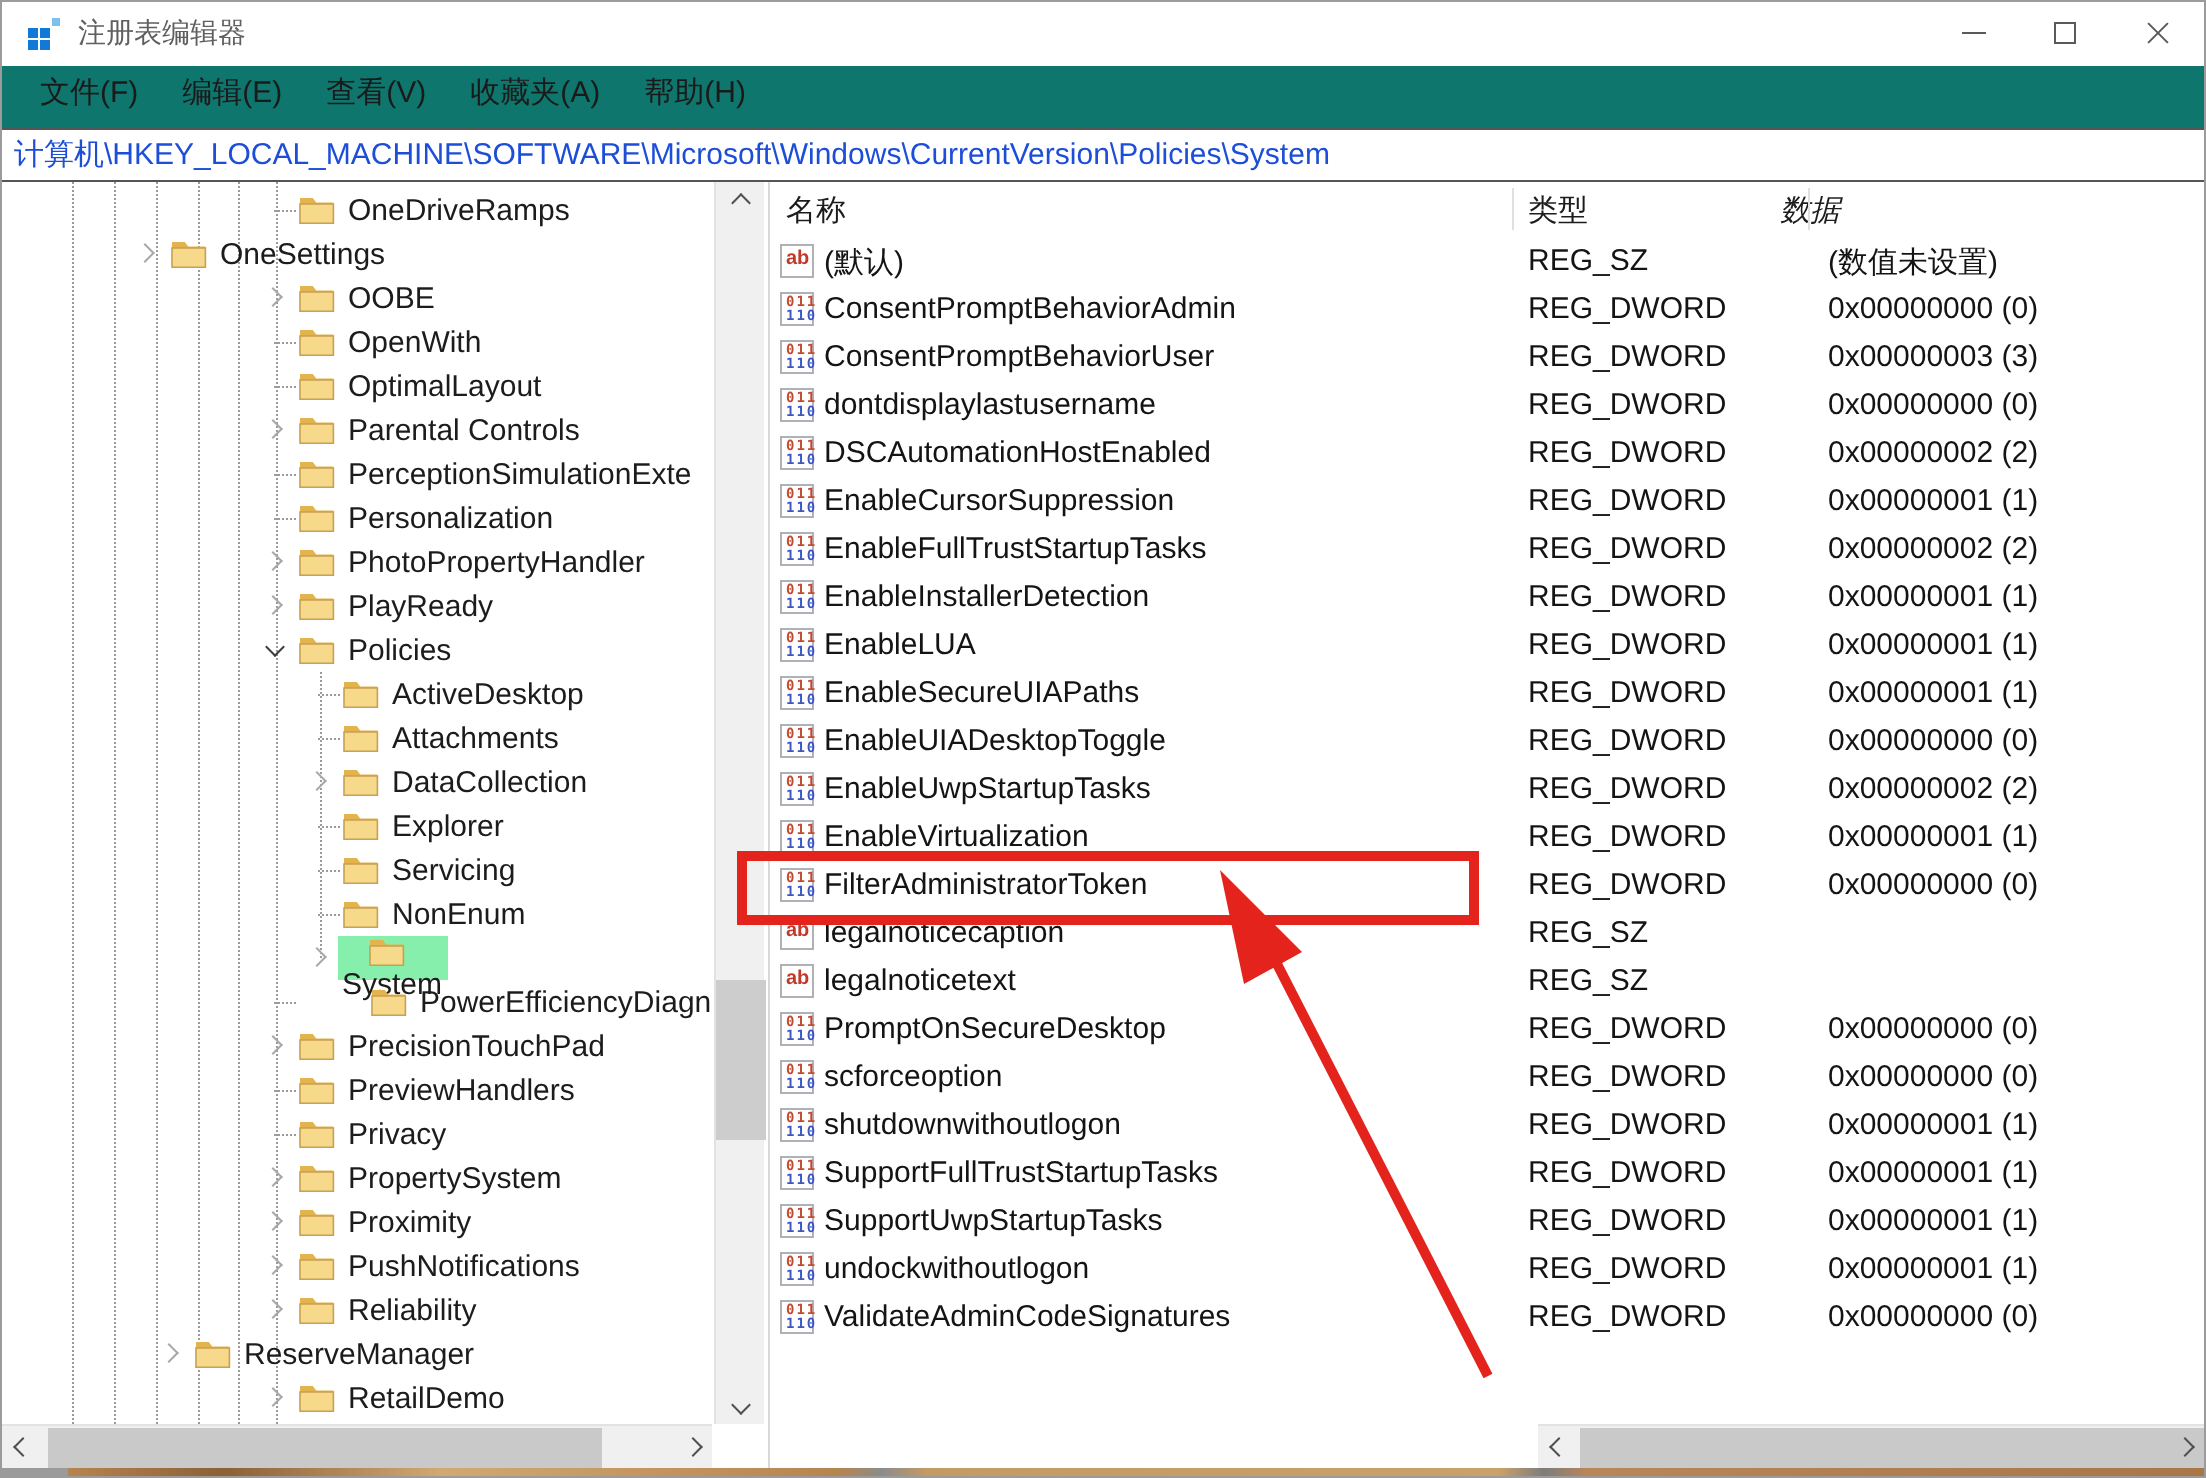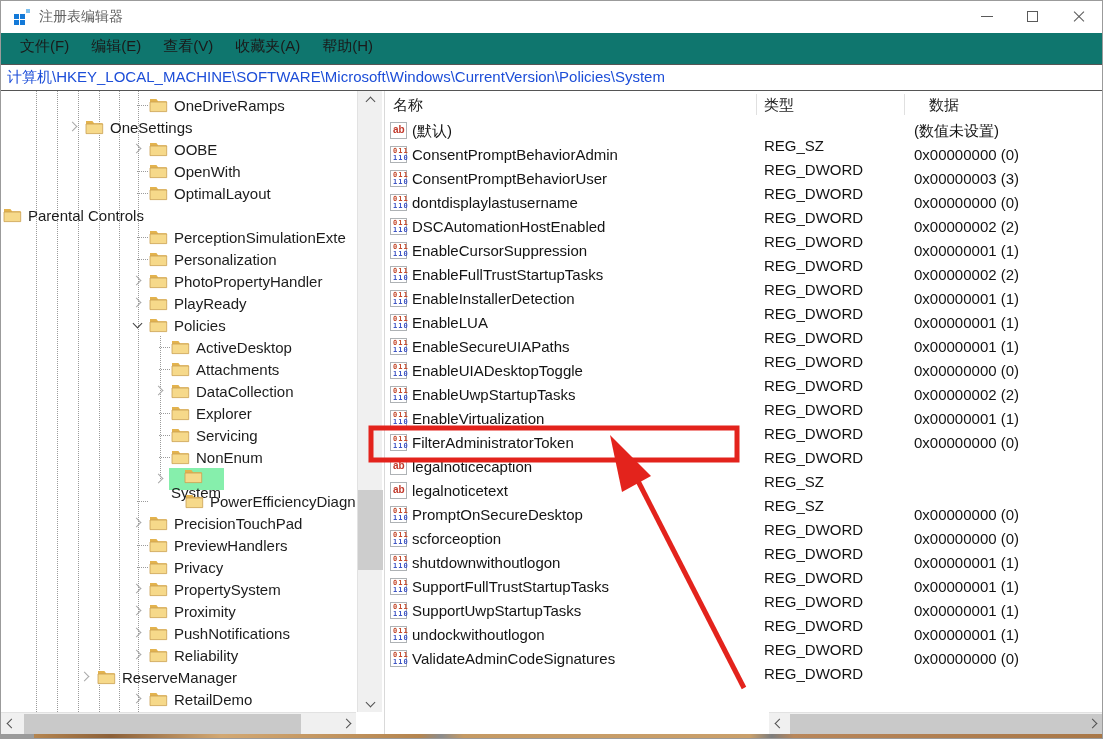--- a/index.html
+++ b/index.html
@@ -74,36 +74,36 @@
   .hs-btn.left::after { left:7px; transform:rotate(135deg); }
   .hs-btn.right::after { left:4px; transform:rotate(-45deg); }
   .hthumb { position:absolute; top:1px; height:20px; background:#c9c9c9; }
   .hthumb.tree { left:23px; width:277px; }
   .hthumb.values { left:21px; width:550px; }
 
   
   .values-panel { position:absolute; left:384px; right:0; top:0; bottom:0; overflow:hidden; }
   .vheader { position:absolute; top:0; left:0; right:0; height:28px; font-size:15px; color:#1c1c1c; }
   .vh { position:absolute; top:5px; }
-  .vh.name { left:8px; } .vh.type { left:379px; } .vh.data { left:544px; }
+  .vh.name { left:8px; } .vh.type { left:379px; } .vh.data { left:505px;font-style:italic; }
   .vh-sep { position:absolute; top:3px; height:21px; width:1px; background:#e0e0e0; }
   .value-rows { position:absolute; top:28px; left:0; right:0; bottom:22px; overflow:hidden; }
   .vrow { position:relative; height:24px; font-size:15px; color:#141414; white-space:nowrap; }
   .vicon { position:absolute; left:5px; top:3px; width:17px; height:17px;
     border:1px solid #aeb2b5; background:#fff; }
   .vicon.sz::before { content:"ab"; position:absolute; left:2px; top:2px;
     font-weight:bold; font-size:10px; line-height:10px; color:#c2392b; }
   .vicon.dword::before { content:"011"; position:absolute; left:2px; top:1px;
     font-family:"DejaVu Sans Mono",monospace; font-weight:bold; font-size:7px; line-height:7px;
     letter-spacing:1px; color:#c54a2c; }
   .vicon.dword::after { content:"110"; position:absolute; left:2px; top:8px;
     font-family:"DejaVu Sans Mono",monospace; font-weight:bold; font-size:7px; line-height:7px;
     letter-spacing:1px; color:#3e55c4; }
   .vname { position:absolute; left:27px; top:3px; }
-  .vtype { position:absolute; left:379px; top:18px; }
+  .vtype { position:absolute; left:379px; top:3px; }
   .vdata { position:absolute; left:529px; top:3px; }
 
   
   .desk-strip { position:absolute; left:0; right:0; bottom:0; height:4px;
     background:linear-gradient(90deg,#9b9b9b 0%,#9b9b9b 3%,#b5854f 3%,#8c6038 10%,
       #d2a873 20%,#b5854f 38%,#8c8c8c 40%,#c59a64 42%,#caa06b 68%,#7d7d7d 70%,
       #b8865a 72%,#a87747 100%); }
 
   
   .annot { position:absolute; inset:0; width:1103px; height:739px; pointer-events:none; z-index:50; }
@@ -202,21 +202,21 @@
           <div class="tree-row" style="padding-left: 146px;">
     <span class="chev stub"></span>
     <span class="tsel">
       <svg class="folder" viewBox="0 0 19 16">
         <path d="M1 2 h6.4 l1.7 2.3 h8.6 v1.4 H1 z" fill="#e3b34e"></path>
         <path d="M1 5 h16.7 v9.6 H1 z" fill="#f6d98a" stroke="#c9a050" stroke-width="0.8"></path>
       </svg>
       <span class="tlabel">OptimalLayout</span>
     </span>
   </div>
-          <div class="tree-row" style="">
+          <div class="tree-row" style="padding-left: 146px;">
     <span class="chev collapsed"></span>
     <span class="tsel">
       <svg class="folder" viewBox="0 0 19 16">
         <path d="M1 2 h6.4 l1.7 2.3 h8.6 v1.4 H1 z" fill="#e3b34e"></path>
         <path d="M1 5 h16.7 v9.6 H1 z" fill="#f6d98a" stroke="#c9a050" stroke-width="0.8"></path>
       </svg>
       <span class="tlabel">Parental Controls</span>
     </span>
   </div>
           <div class="tree-row" style="padding-left: 146px;">

